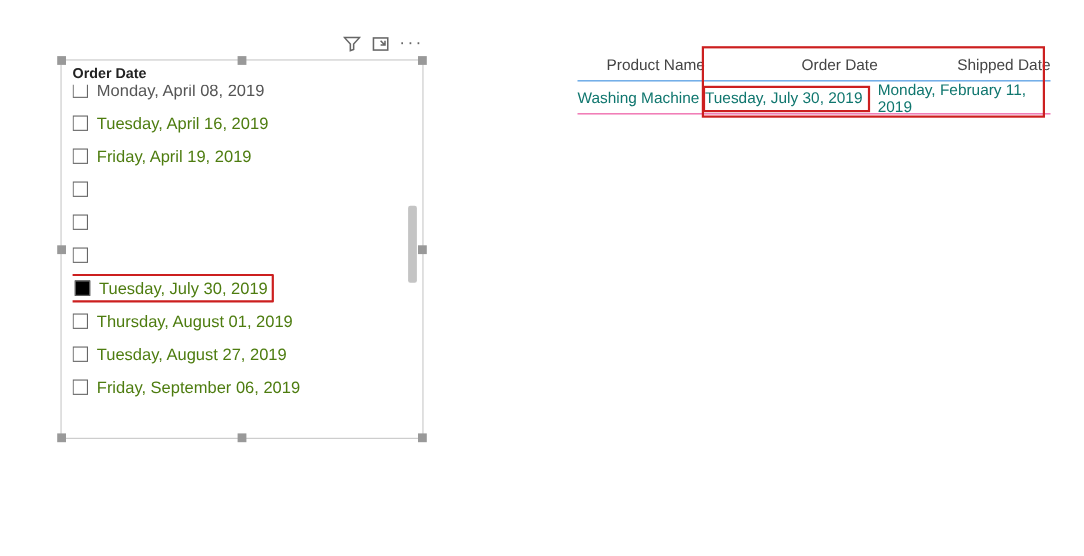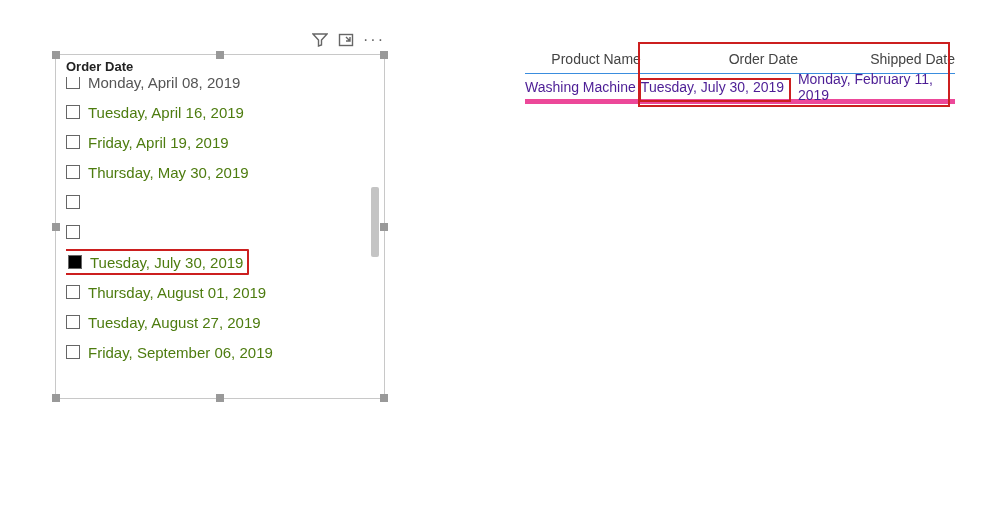--- a/index.html
+++ b/index.html
@@ -126,22 +126,22 @@
     display: flex;
     align-items: center;
     height: 30px;
   }
   .table-header {
     color: #444;
     border-bottom: 1px solid #3a8dde;
     text-align: right;
   }
   .table-row {
-    border-bottom: 5px solid #ec4899;
-    color: #4c1d95;
+    border-bottom: 1px solid #ec4899;
+    color: #0f766e;
   }
   .col-product { width: 118px; }
   .col-order   { width: 160px; }
   .col-shipped { width: 160px; }
 
   
   .red-outer {
     position: absolute;
     left: 638px;
     top: 42px;
@@ -198,21 +198,20 @@
       <div class="slicer-item">
         <span class="chk"></span>
         <span>Tuesday, April 16, 2019</span>
       </div>
       <div class="slicer-item">
         <span class="chk"></span>
         <span>Friday, April 19, 2019</span>
       </div>
       <div class="slicer-item">
         <span class="chk"></span>
-        <span>Thursday, May 30, 2019</span>
       </div>
       <div class="slicer-item">
         <span class="chk"></span>
       </div>
       <div class="slicer-item">
         <span class="chk"></span>
       </div>
       <div class="slicer-item">
         <span class="highlight-box">
           <span class="chk checked"></span>

